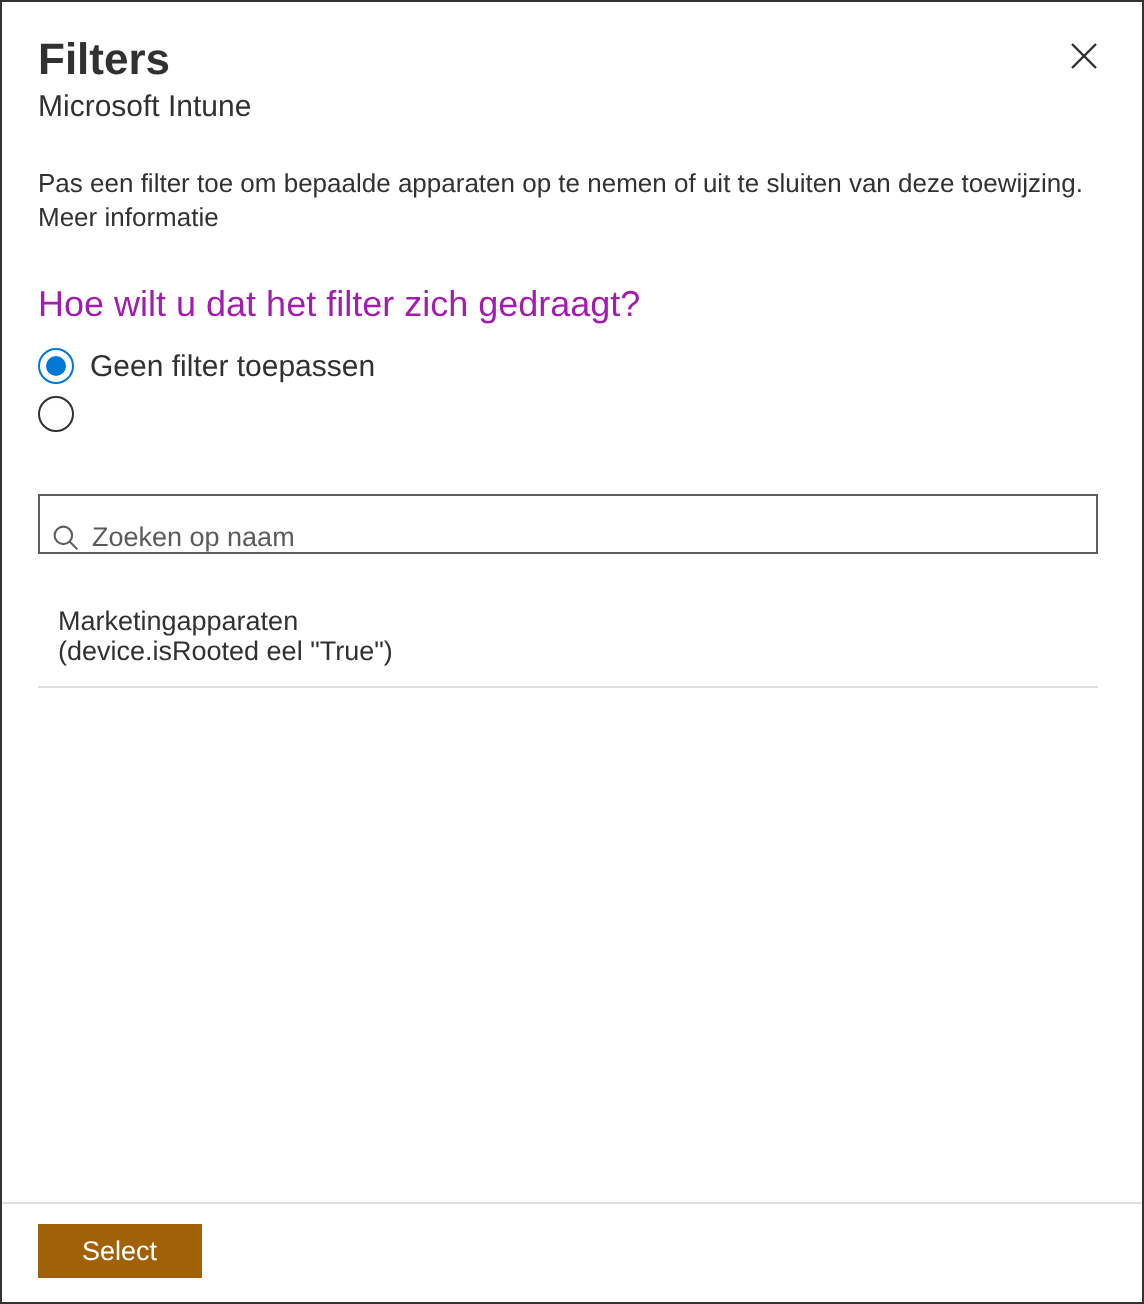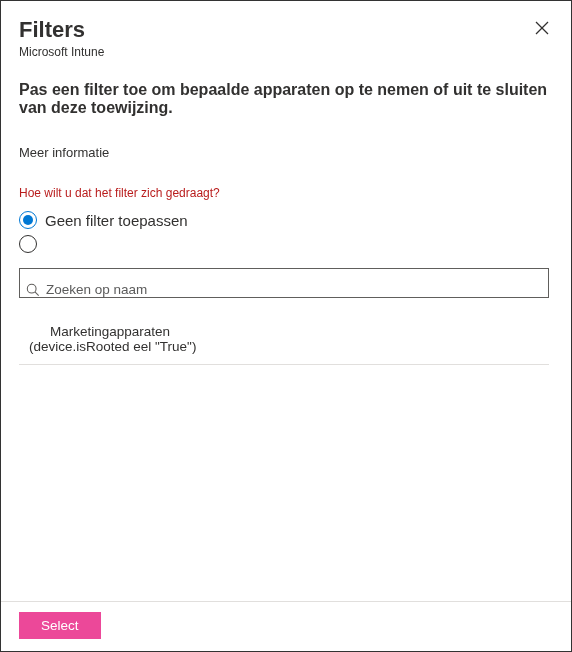--- a/index.html
+++ b/index.html
@@ -26,69 +26,67 @@
       display: flex;
       justify-content: space-between;
       align-items: flex-start;
     }
     .title {
       font-size: 22px;
       font-weight: 600;
       color: #323130;
     }
     .subtitle {
-      font-size: 12px;
+      font-size: 15px;
       color: #323130;
       margin-top: 2px;
       margin-bottom: 22px;
     }
     .close-btn {
       background: none;
       border: none;
       cursor: pointer;
       padding: 4px;
       font-size: 16px;
       color: #323130;
       line-height: 1;
     }
     .desc {
-      font-size: 16px;
+      font-size: 13px;
       color: #323130;
       margin-bottom: 2px;
-      font-weight: bold;
     }
     .link {
       font-size: 13px;
       color: #323130;
       text-decoration: none;
       display: inline-block;
       margin-bottom: 26px;
       cursor: pointer;
-      margin-top: 26px;
     }
     .scroll-area {
       flex: 1;
       overflow-y: auto;
       padding-right: 4px;
     }
     
     .scroll-area::-webkit-scrollbar {
       width: 6px;
     }
     .scroll-area::-webkit-scrollbar-thumb {
       background: #c8c6c4;
       border-radius: 3px;
     }
     .question {
-      font-size: 12px;
-      color: #b91c1c;
+      font-size: 18px;
+      color: #a21caf;
       margin-bottom: 8px;
     }
     .radio-group {
-      margin-bottom: 12px;
+      margin-bottom: 28px;
     }
     .radio-item {
       display: flex;
       align-items: center;
       gap: 8px;
       padding: 3px 0;
       cursor: pointer;
     }
     .radio-circle {
       width: 18px;
@@ -139,36 +137,35 @@
       color: #5b5b5b;
     }
     .list-item {
       padding: 4px 6px 10px 10px;
       border-bottom: 1px solid #e1dfdd;
       cursor: pointer;
     }
     .list-item-name {
       font-size: 13.5px;
       color: #323130;
-      margin-left: 21px;
     }
     .list-item-detail {
       font-size: 13.5px;
       color: #323130;
     }
     .footer {
       border-top: 1px solid #e1dfdd;
       padding-top: 10px;
       margin-left: -18px;
       margin-right: -18px;
       padding-left: 18px;
       padding-right: 18px;
     }
     .primary-btn {
-      background: #ec4899;
+      background: #a16207;
       color: #fff;
       border: none;
       padding: 6px 22px;
       font-size: 13.5px;
       font-family: inherit;
       cursor: pointer;
       min-width: 80px;
     }
   </style>
 </head>

